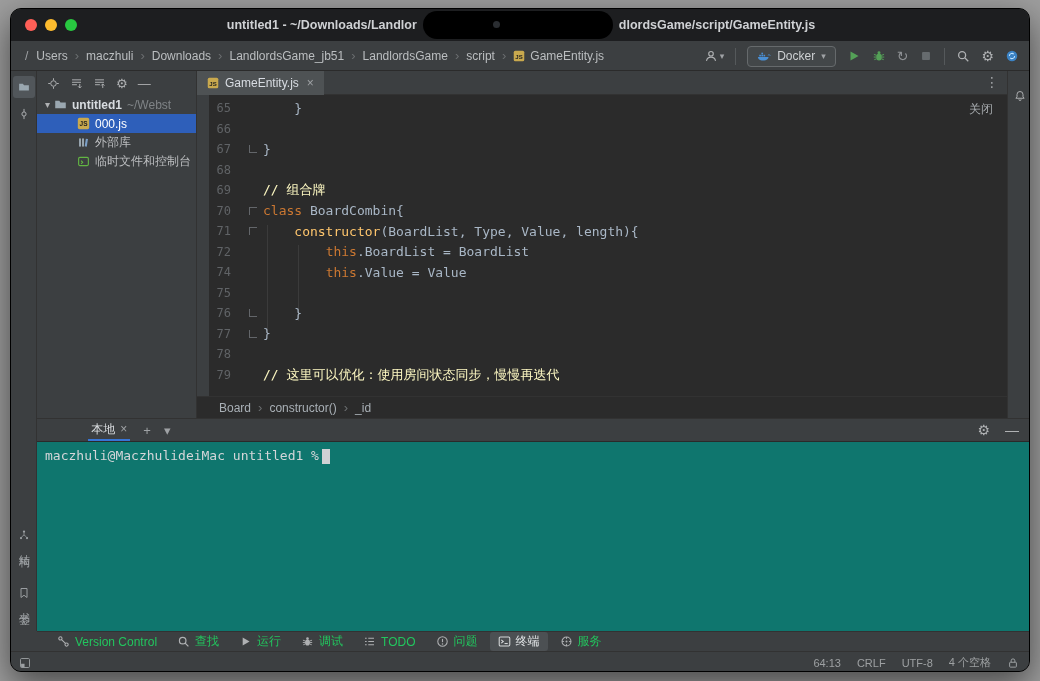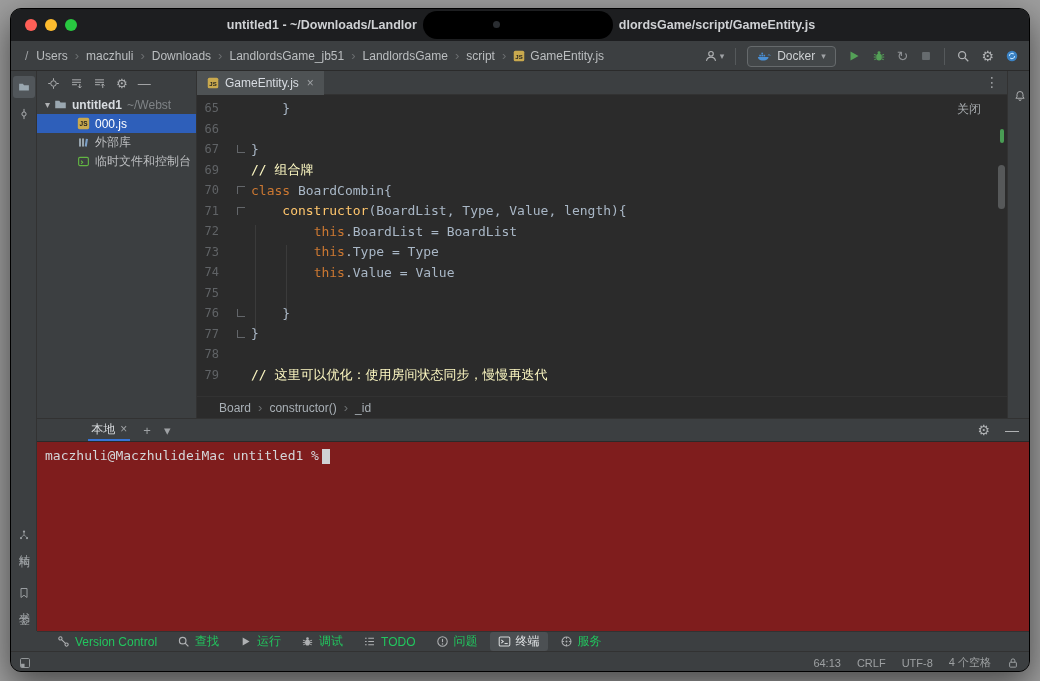--- a/index.html
+++ b/index.html
@@ -60,21 +60,21 @@
   .trow.child { padding-left:40px; }
   .trow.sel { background:#2e5fba; color:#fff; }
 
   
   .editorcol { position:absolute; left:186px; top:62px; width:810px; height:347px; }
   .tabbar { position:absolute; left:0; top:0; width:810px; height:24px; background:#3c3f41; border-bottom:1px solid #323232; display:flex; align-items:center; }
   .tab { height:24px; display:flex; align-items:center; gap:6px; padding:0 10px; background:#4e5254; color:#d8dce2; font-size:12px; }
   .tab .x { color:#9fa2a5; font-size:12px; margin-left:2px; }
   .kebab { position:absolute; right:8px; top:3px; color:#9fa2a5; font-size:14px; }
 
-  .codearea { position:absolute; left:0; top:24px; width:810px; height:301px; background:#2b2b2b; overflow:hidden; font-family:"DejaVu Sans Mono","Liberation Mono",monospace; font-size:13px; padding-top:3px; }
+  .codearea { position:absolute; left:12px; top:24px; width:810px; height:301px; background:#2b2b2b; overflow:hidden; font-family:"DejaVu Sans Mono","Liberation Mono",monospace; font-size:13px; padding-top:3px; }
   .cl { height:20.5px; display:flex; align-items:center; }
   .ln { width:22px; text-align:right; color:#606366; font-size:12px; flex:none; }
   .fc { width:32px; flex:none; display:flex; justify-content:flex-end; align-items:center; padding-right:6px; }
   .fm { display:inline-block; width:8px; height:8px; border-left:1px solid #63666a; }
   .fm.start { border-top:1px solid #63666a; }
   .fm.end { border-bottom:1px solid #63666a; }
   .ct { white-space:pre; }
   .tk-p { color:#a9b7c6; } .tk-k { color:#cc7832; } .tk-c { color:#fef9c3; } .tk-f { color:#ffc66d; }
   .guide { position:absolute; width:1px; background:rgba(255,255,255,.08); }
   .g1 { left:58px; top:130px; height:108px; }
@@ -90,21 +90,21 @@
   .rightstrip { position:absolute; left:996px; top:62px; width:24px; height:347px; background:#3c3f41; border-left:1px solid #323232; }
   .rightstrip .lsi { margin-top:14px; }
 
   
   .termheader { position:absolute; left:26px; top:409px; width:994px; height:24px; background:#3c3f41; border-top:1px solid #323232; border-bottom:1px solid #2a2a2a; display:flex; align-items:center; font-size:12px; }
   .tglabel { color:#a0a3a6; margin-left:10px;margin-top:45px; }
   .ttab { display:flex; align-items:center; gap:5px; margin-left:14px; height:22px; border-bottom:2px solid #3875d6; color:#dadde0; padding:0 3px; }
   .ttab .x { color:#9fa2a5; }
   .thbtn { color:#9fa2a5; margin-left:13px; font-size:13px; }
   .thright { position:absolute; right:12px; display:flex; gap:15px; align-items:center; }
-  .termbody { position:absolute; left:26px; top:433px; width:994px; height:189px; background:#7f1d1d; font-family:"DejaVu Sans Mono","Liberation Mono",monospace; font-size:13px; color:#d4d6d9; padding:6px 0 0 8px; }
+  .termbody { position:absolute; left:26px; top:433px; width:994px; height:189px; background:#0f766e; font-family:"DejaVu Sans Mono","Liberation Mono",monospace; font-size:13px; color:#d4d6d9; padding:6px 0 0 8px; }
   .cursor { display:inline-block; width:8px; height:15px; background:#cfd1d4; vertical-align:middle; margin-left:3px; }
 
   
   .bottombar { position:absolute; left:26px; top:622px; width:994px; height:20px; background:#3c3f41; border-top:1px solid #323232; display:flex; align-items:center; padding-left:12px; gap:4px; }
   .bbi { display:flex; align-items:center; gap:5px; font-size:12px; color:#22c55e; padding:1px 8px; border-radius:3px; white-space:nowrap; }
   .bbi .ic svg { width:13px; height:13px; }
   .bbi.on { background:#4c5053; color:#e3e6e8; }
 
   
   .statusbar { position:absolute; left:0; top:642px; width:1020px; height:22px; background:#3c3f41; border-top:1px solid #323232; display:flex; align-items:center; font-size:11px; color:#9da0a2; }
@@ -346,20 +346,25 @@
             <span class="ct"></span>
           </div>
           <div class="cl">
             <span class="ln">67</span>
             <span class="fc">
               <i class="fm end"></i>
             </span>
             <span class="ct"><span class="tk-p">}</span></span>
           </div>
           <div class="cl">
+            <span class="ln">68</span>
+            <span class="fc"></span>
+            <span class="ct"></span>
+          </div>
+          <div class="cl">
             <span class="ln">69</span>
             <span class="fc"></span>
             <span class="ct"><span class="tk-c">// 组合牌</span></span>
           </div>
           <div class="cl">
             <span class="ln">70</span>
             <span class="fc">
               <i class="fm start"></i>
             </span>
             <span class="ct"><span class="tk-k">class</span><span class="tk-p"> BoardCombin{</span></span>
@@ -368,25 +373,20 @@
             <span class="ln">71</span>
             <span class="fc">
               <i class="fm start"></i>
             </span>
             <span class="ct"><span class="tk-p">    </span><span class="tk-f">constructor</span><span class="tk-p">(BoardList, Type, Value, length){</span></span>
           </div>
           <div class="cl">
             <span class="ln">72</span>
             <span class="fc"></span>
             <span class="ct"><span class="tk-p">        </span><span class="tk-k">this</span><span class="tk-p">.BoardList = BoardList</span></span>
-          </div>
-          <div class="cl">
-            <span class="ln">73</span>
-            <span class="fc"></span>
-            <span class="ct"><span class="tk-p">        </span><span class="tk-k">this</span><span class="tk-p">.Type = Type</span></span>
           </div>
           <div class="cl">
             <span class="ln">74</span>
             <span class="fc"></span>
             <span class="ct"><span class="tk-p">        </span><span class="tk-k">this</span><span class="tk-p">.Value = Value</span></span>
           </div>
           <div class="cl">
             <span class="ln">75</span>
             <span class="fc"></span>
           </div>

